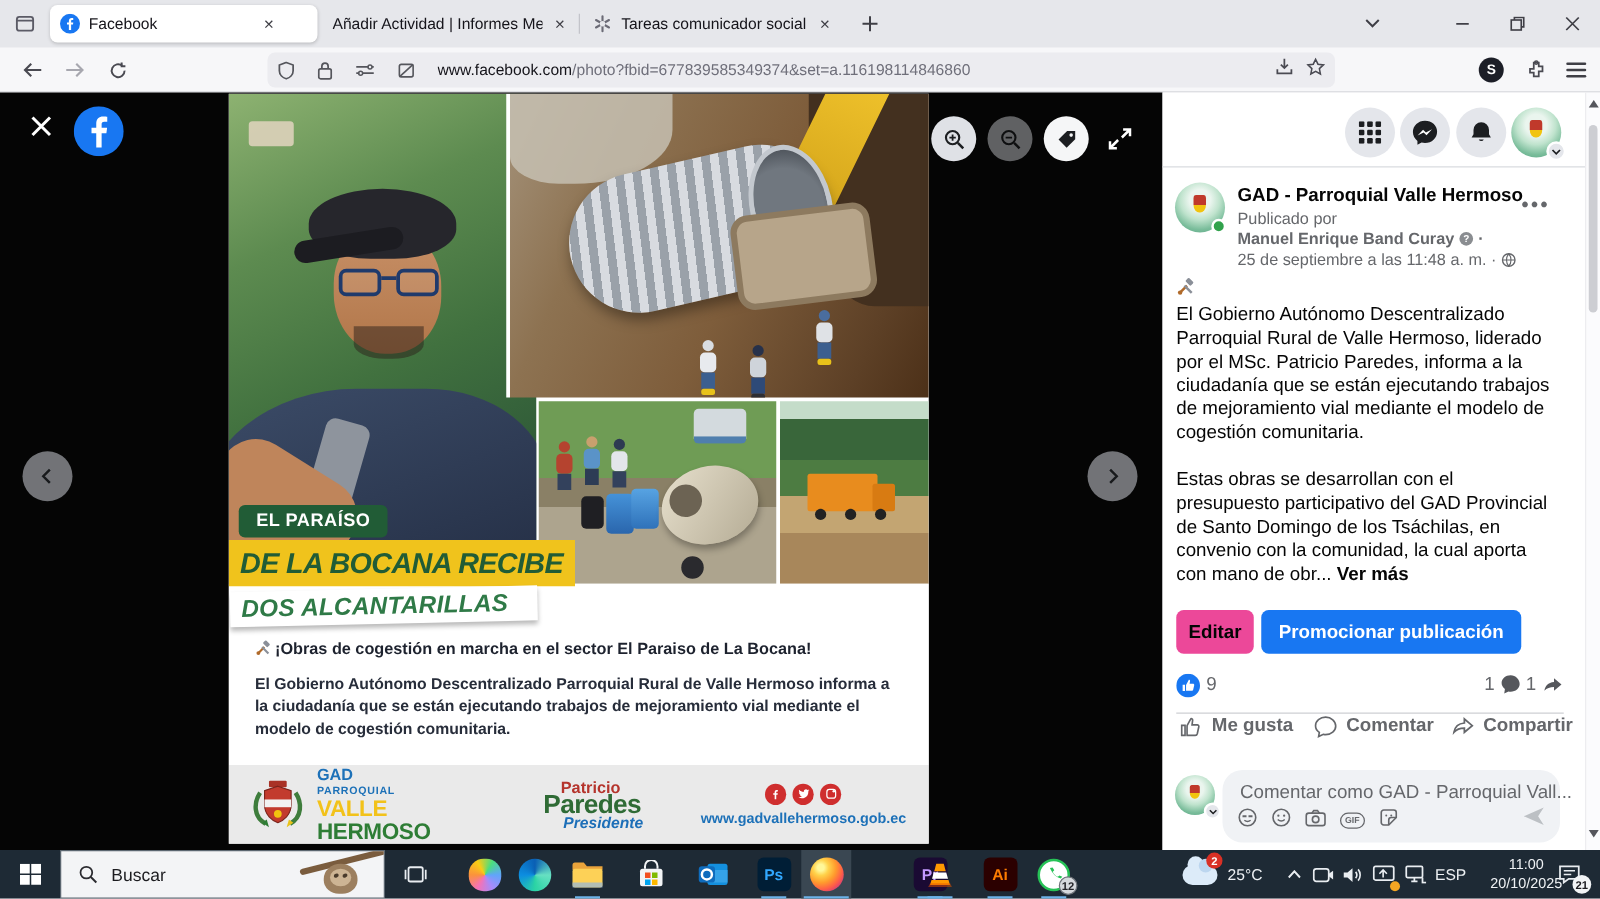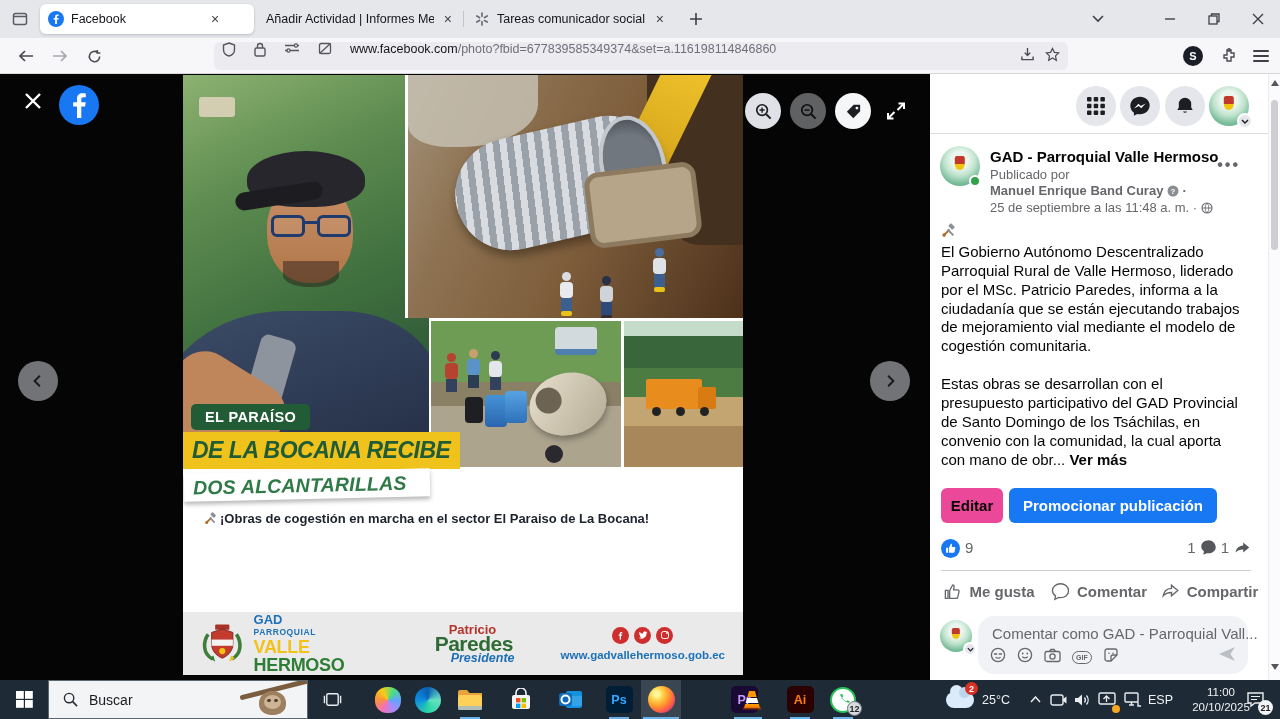--- a/index.html
+++ b/index.html
@@ -16,21 +16,21 @@
   .tab .title { white-space:nowrap; overflow:hidden; }
   .tab .x { margin-left:10px; color:#3f3f46; font-size:14px; line-height:1; cursor:default; }
   .favicon { width:16px; height:16px; margin-right:7px; flex:0 0 auto; }
   .tabsep { position:absolute; top:11px; width:1px; height:16px; background:#c3c4ca; }
   .newtab,.tablist { position:absolute; top:7px; width:24px; height:24px; border-radius:4px; display:flex; align-items:center; justify-content:center; color:#3f3f46; }
   .winbtn { position:absolute; top:0; width:44px; height:38px; display:flex; align-items:center; justify-content:center; }
 
   
   #toolbar { position:absolute; left:0; top:38px; width:1280px; height:36px; background:#f7f7f9; border-bottom:1px solid #d6d7db; }
   .navbtn { position:absolute; top:4px; width:28px; height:28px; border-radius:4px; display:flex; align-items:center; justify-content:center; }
-  #urlfield { position:absolute; left:214px; top:4px; width:854px; height:28px; background:#ececf0; border-radius:6px; display:flex; padding:0 8px;gap:11px; }
+  #urlfield { position:absolute; left:214px; top:4px; width:854px; height:28px; background:#ececf0; border-radius:6px; display:flex; align-items:center; padding:0 8px;gap:11px; }
   #urlfield .ic { margin-right:7px; display:flex; }
   .urltext { font-size:12.5px; white-space:nowrap; overflow:hidden; }
   .urltext .dom { color:#15141a; }
   .urltext .path { color:#6f6f7a; }
   .fieldright { margin-left:auto; display:flex; gap:10px; align-items:center; }
   .tb-ic { position:absolute; top:5px; width:26px; height:26px; display:flex; align-items:center; justify-content:center; }
   .ext-s { width:20px; height:20px; border-radius:50%; background:#1c1e27; color:#fff; font-size:11px; font-weight:bold; display:flex; align-items:center; justify-content:center; }
   .hamb { width:16px; height:12px; display:flex; flex-direction:column; justify-content:space-between; }
   .hamb i { height:2px; background:#3f3f46; border-radius:1px; }
 
@@ -122,21 +122,21 @@
   .toolsvg { display:inline-block; vertical-align:-2px; margin-right:3px; }
   .btnrow { position:absolute; left:11px; top:414px; display:flex; gap:6px; }
   .btn { height:35px; border-radius:6px; font-size:15px; font-weight:bold; display:flex; align-items:center; justify-content:center; border:none; font-family:"Liberation Sans",sans-serif; }
   #btn-edit { background:#ec4899; color:#050505; width:62px; }
   #btn-promote { background:#1877f2; color:#fff; width:208px; }
   #reactions { position:absolute; left:11px; top:464px; width:310px; height:22px; font-size:15px; color:#65676b; }
   #reactions .rc { position:absolute; left:24px; top:1px; }
   #reactions .right { position:absolute; right:0; top:1px; display:flex; align-items:center; gap:4px; }
   #sb-divider2 { position:absolute; left:11px; top:496px; width:310px; height:1px; background:#ced0d4; }
   #actions { position:absolute; left:4px; top:498px; width:330px; height:38px; display:flex; }
-  .action { flex:1; display:flex; align-items:center; justify-content:center; gap:7px; color:#65676b; font-size:15px; font-weight:bold; border-radius:4px; }
+  .action { flex:1; display:flex; align-items:flex-start; justify-content:center; gap:7px; color:#65676b; font-size:15px; font-weight:bold; border-radius:4px; }
   #composer-avatar { position:absolute; left:10px; top:546px; width:32px; height:32px; }
   #composer { position:absolute; left:48px; top:542px; width:270px; height:58px; background:#f0f2f5; border-radius:16px; }
   #composer .ph-text { position:absolute; left:14px; top:9px; font-size:15px; color:#65676b; white-space:nowrap; }
   #composer .icons { position:absolute; left:12px; bottom:7px; display:flex; gap:11px; align-items:center; }
   #composer .send { position:absolute; right:12px; bottom:8px; }
   .gif-pill { font-size:7px; font-weight:bold; color:#65676b; border:1.4px solid #65676b; border-radius:7px; padding:2px 3px; line-height:1; }
   
   #scrollbar { position:absolute; left:1268px; top:0; width:12px; height:606px; background:#fbfbfd; border-left:1px solid #ededf0; }
   .scr-up { position:absolute; left:2px; top:6px; width:0; height:0; border-left:4px solid transparent; border-right:4px solid transparent; border-bottom:6px solid #55565c; }
   .scr-dn { position:absolute; left:2px; bottom:10px; width:0; height:0; border-left:4px solid transparent; border-right:4px solid transparent; border-top:6px solid #55565c; }
@@ -440,20 +440,21 @@
         <div id="tag2">DE LA BOCANA RECIBE</div>
         <div id="tag3">DOS ALCANTARILLAS</div>
 
         <div id="caption">
           <div class="t"><span class="toolsvg" aria-label="🛠️"><svg width="13" height="13" viewBox="0 0 16 16">
                   <path d="M3 13.2L9.2 7" stroke="#b06a2a" stroke-width="2.1"></path>
                   <path d="M13.2 13.2L7 7" stroke="#8a8f98" stroke-width="2.1"></path>
                   <rect x="8.2" y="1.6" width="6.2" height="4.2" rx="1" fill="#8a8f98" transform="rotate(45 11.3 3.7)"></rect>
                   <circle cx="3.3" cy="12.9" r="1.9" fill="#b06a2a"></circle>
                 </svg></span><span>¡Obras de cogestión en marcha en el sector El Paraiso de La Bocana!</span></div>
+          <div class="b">El Gobierno Autónomo Descentralizado Parroquial Rural de Valle Hermoso informa a la ciudadanía que se están ejecutando trabajos de mejoramiento vial mediante el modelo de cogestión comunitaria.</div>
         </div>
 
         <div id="pfooter">
           <svg width="50" height="50" viewBox="0 0 48 48">
             <path d="M8 13c-6 9-6 22 5 28" stroke="#3e7d3c" stroke-width="4" fill="none"></path>
             <path d="M40 13c6 9 6 22-5 28" stroke="#3e7d3c" stroke-width="4" fill="none"></path>
             <path d="M10 40l6 4-2-7z" fill="#2e7d35"></path>
               <path d="M38 40l-6 4 2-7z" fill="#e8c21a"></path>
             <rect x="16" y="2" width="16" height="6" rx="1" fill="#a93226"></rect>
             <path d="M24 7l12 4v13c0 9-7 14-12 16-5-2-12-7-12-16V11z" fill="#c23b2e" stroke="#7a241c"></path>

